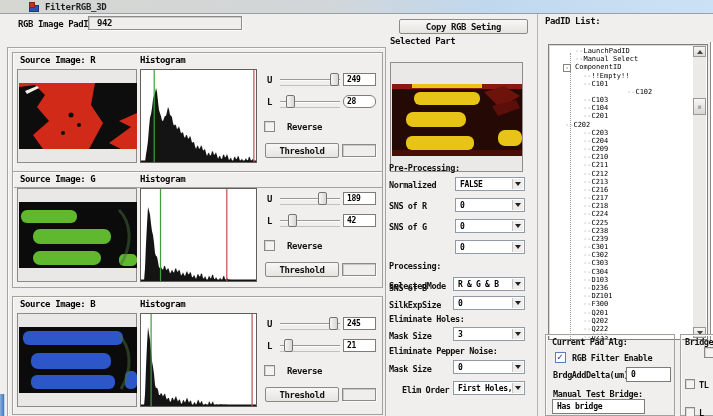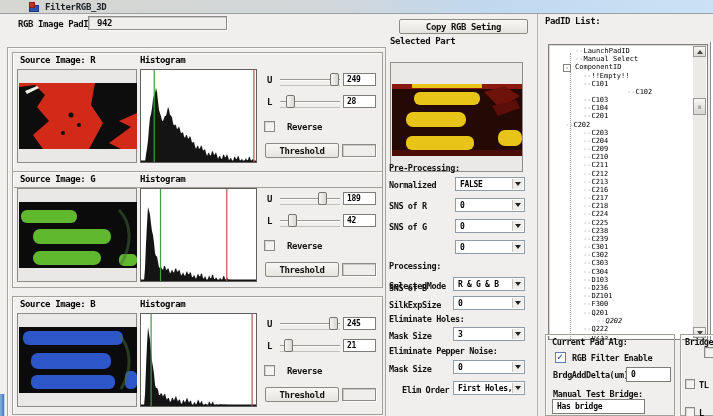--- a/index.html
+++ b/index.html
@@ -89,21 +89,21 @@
     <span class="app-icon">
         <span class="b1"></span>
         <span class="b2"></span>
       </span>
     <span class="wtitle">FilterRGB_3D</span>
   </div>
 
   <div class="body">
 
     <span class="lbl" style="left:18px;top:5px;">RGB Image PadID:</span>
-    <div class="sunken" style="position:absolute;left:88px;top:2px;width:139px;height:14px;text-decoration:underline;">
+    <div class="sunken" style="position:absolute;left:88px;top:2px;width:154px;height:14px;text-decoration:underline;">
       <span class="lbl" style="left:8px;top:1px;position:absolute;">942</span>
     </div>
     <button class="btn" style="left:399px;top:5px;width:129px;height:15px;">Copy RGB Seting</button>
 
     <div class="left-panel">
         <div class="chgroup" style="top: 4px; height: 136px;">
     <span class="glabel ch-label">Source Image: R</span>
     <div class="imgbox">
       <svg class="ch-img" width="118" height="66">
               <rect x="0" y="0" width="118" height="66" fill="#d22a18"></rect>
@@ -131,21 +131,21 @@
             <span class="track2"></span>
       <span class="thumb ch-u-thumb" style="left: 49.8px;"></span>
     </div>
     <div class="valbox ch-u-value" style="left:330px;top:20px;">249</div>
     <span class="lbl ch-l-label" style="left:254px;top:44px;">L</span>
     <div class="slider ch-l-slider" style="left:267px;top:42px;">
       <span class="track"></span>
             <span class="track2"></span>
       <span class="thumb ch-l-thumb" style="left: 5.6px;"></span>
     </div>
-    <div class="valbox ch-l-value" style="left:330px;top:42px;">28</div>
+    <div class="valbox ch-l-value" style="left:330px;top:42px;border-radius:6px;">28</div>
     <span class="cb" style="left:251px;top:68px;"></span>
     <span class="lbl ch-rev" style="left:274px;top:69px;">Reverse</span>
     <button class="btn ch-thresh" style="left:252px;top:90px;width:74px;height:15px;">Threshold</button>
     <div class="sunken" style="position:absolute;left:329px;top:91px;width:34px;height:13px;"></div>
   </div>
         <div class="chgroup" style="top: 123px; height: 117px;">
     <span class="glabel ch-label">Source Image: G</span>
     <div class="imgbox">
       <svg class="ch-img" width="118" height="66">
               <rect x="0" y="0" width="118" height="66" fill="#0b0b0c"></rect>
@@ -304,21 +304,21 @@
           <div class="titem" style="padding-left: 34px;"><span class="dash">--</span><span>C239</span></div>
           <div class="titem" style="padding-left: 34px;"><span class="dash">--</span><span>C301</span></div>
           <div class="titem" style="padding-left: 34px;"><span class="dash">--</span><span>C302</span></div>
           <div class="titem" style="padding-left: 34px;"><span class="dash">--</span><span>C303</span></div>
           <div class="titem" style="padding-left: 34px;"><span class="dash">--</span><span>C304</span></div>
           <div class="titem" style="padding-left: 34px;"><span class="dash">--</span><span>D103</span></div>
           <div class="titem" style="padding-left: 34px;"><span class="dash">--</span><span>D236</span></div>
           <div class="titem" style="padding-left: 34px;"><span class="dash">--</span><span>DZ101</span></div>
           <div class="titem" style="padding-left: 34px;"><span class="dash">--</span><span>F300</span></div>
           <div class="titem" style="padding-left: 34px;"><span class="dash">--</span><span>Q201</span></div>
-          <div class="titem" style="padding-left: 48px; font-style: italic;"><span class="dash">--</span><span>Q202</span></div>
+          <div class="titem" style="padding-left: 34px;"><span class="dash">--</span><span>Q202</span></div>
           <div class="titem" style="padding-left: 34px;"><span class="dash">--</span><span>Q222</span></div>
           <div class="titem" style="padding-left: 34px;"><span class="dash">--</span><span>Q233</span></div>
         </div>
       <div class="sbar">
         <div class="sbtn up"></div>
         <div class="sthumb">≡</div>
         <div class="sbtn down"></div>
       </div>
     </div>
     <div class="sliver"></div>

